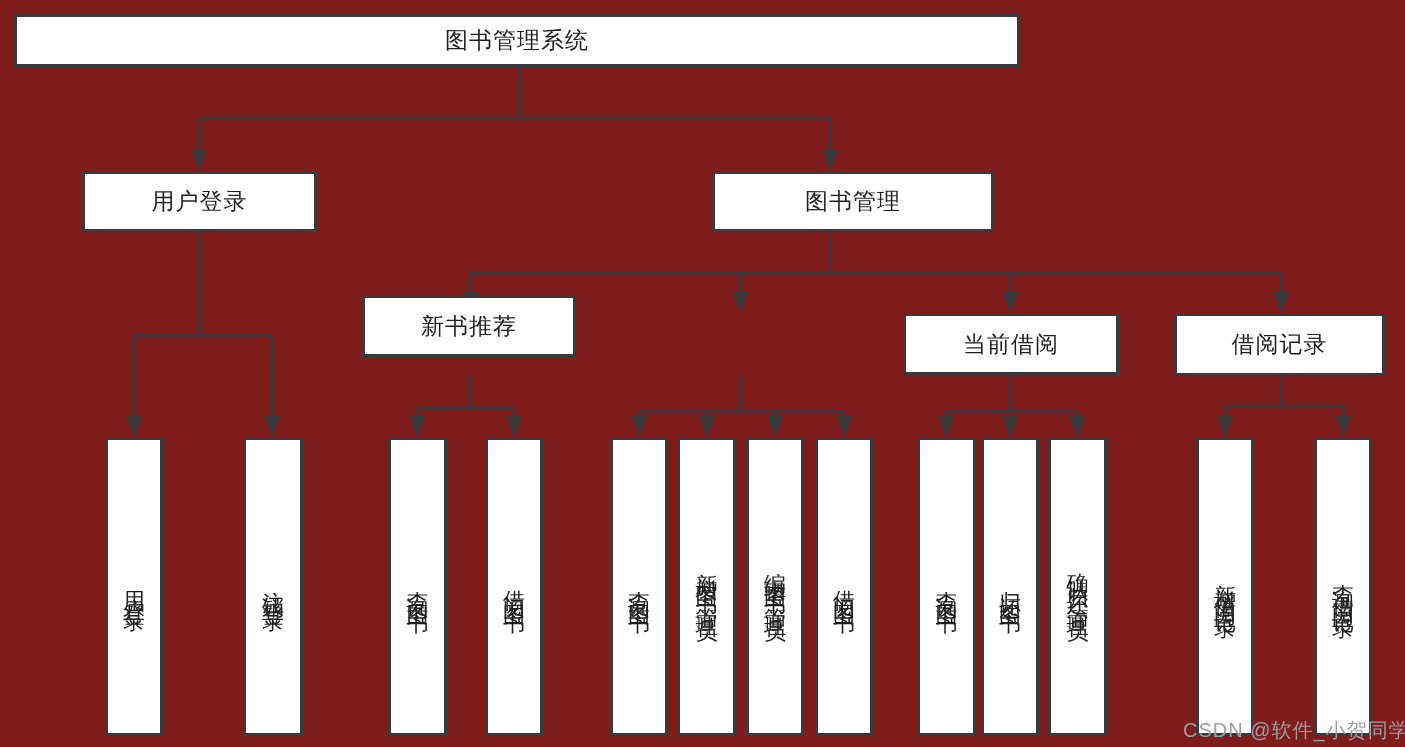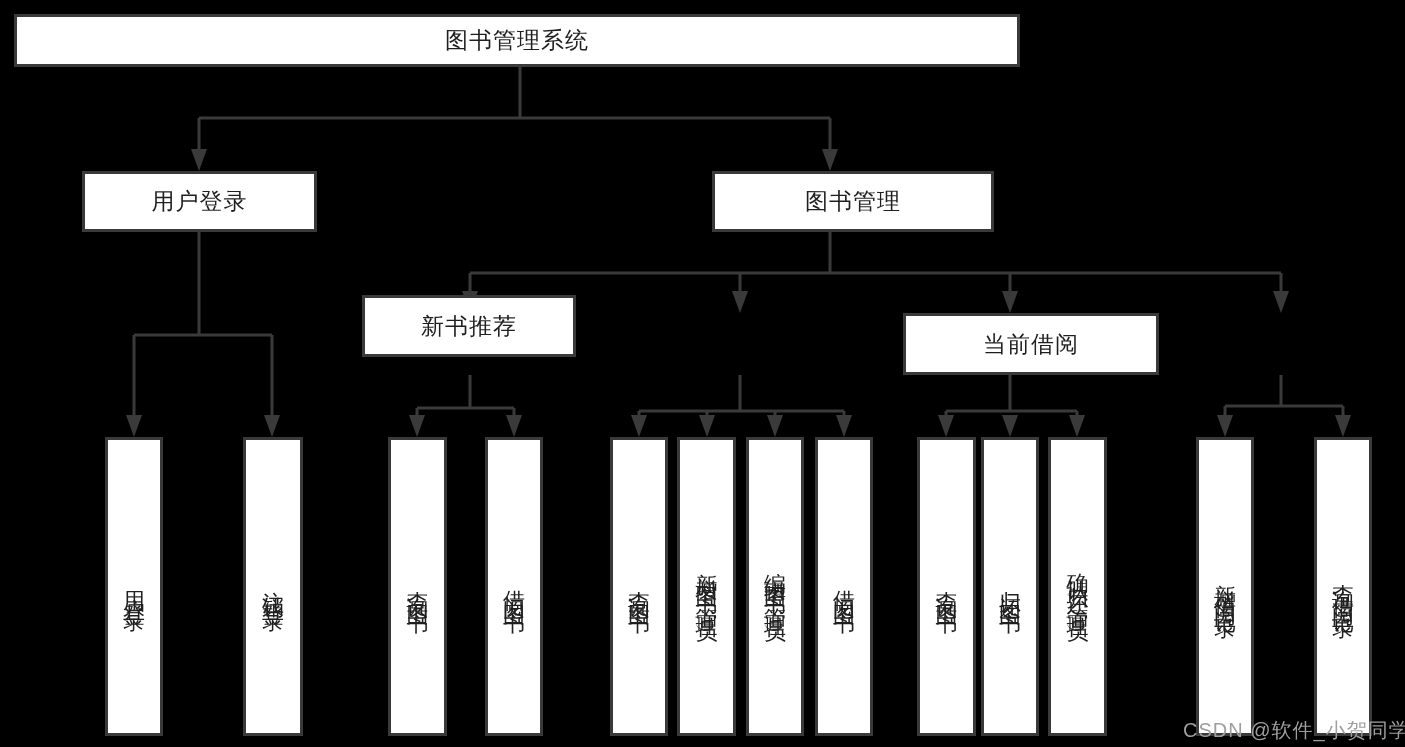--- a/index.html
+++ b/index.html
@@ -5,21 +5,21 @@
   html, body {
     margin: 0;
     padding: 0;
     background: #ffffff;
     font-family: "Liberation Sans", sans-serif;
   }
   .canvas {
     position: relative;
     width: 1405px;
     height: 747px;
-    background: #000000;
+    background: #7f1d1d;
     overflow: hidden;
   }
   .connectors {
     position: absolute;
     left: 0;
     top: 0;
     z-index: 1;
   }
   .box {
     position: absolute;
@@ -99,22 +99,25 @@
   <div class="box" style="left:82px;top:171px;width:235px;height:61px">
     <span>用户登录</span>
   </div>
   <div class="box" style="left:712px;top:171px;width:282px;height:61px">
     <span>图书管理</span>
   </div>
 
   <div class="box" style="left:362px;top:295px;width:214px;height:62px">
     <span>新书推荐</span>
   </div>
-  <div class="box" style="left:903px;top:313px;width:256px;height:62px">
+  <div class="box" style="left:903px;top:313px;width:216px;height:62px">
     <span>当前借阅</span>
+  </div>
+  <div class="box" style="left:1174px;top:313px;width:211px;height:63px">
+    <span>借阅记录</span>
   </div>
 
   <div class="box leaf" style="left:105px;top:437px;width:58px;height:299px">
     <span class="vtext">用户登录</span>
   </div>
   <div class="box leaf" style="left:243px;top:437px;width:60px;height:299px">
     <span class="vtext">注销登录</span>
   </div>
   <div class="box leaf" style="left:388px;top:437px;width:59px;height:299px">
     <span class="vtext">查询图书</span>

